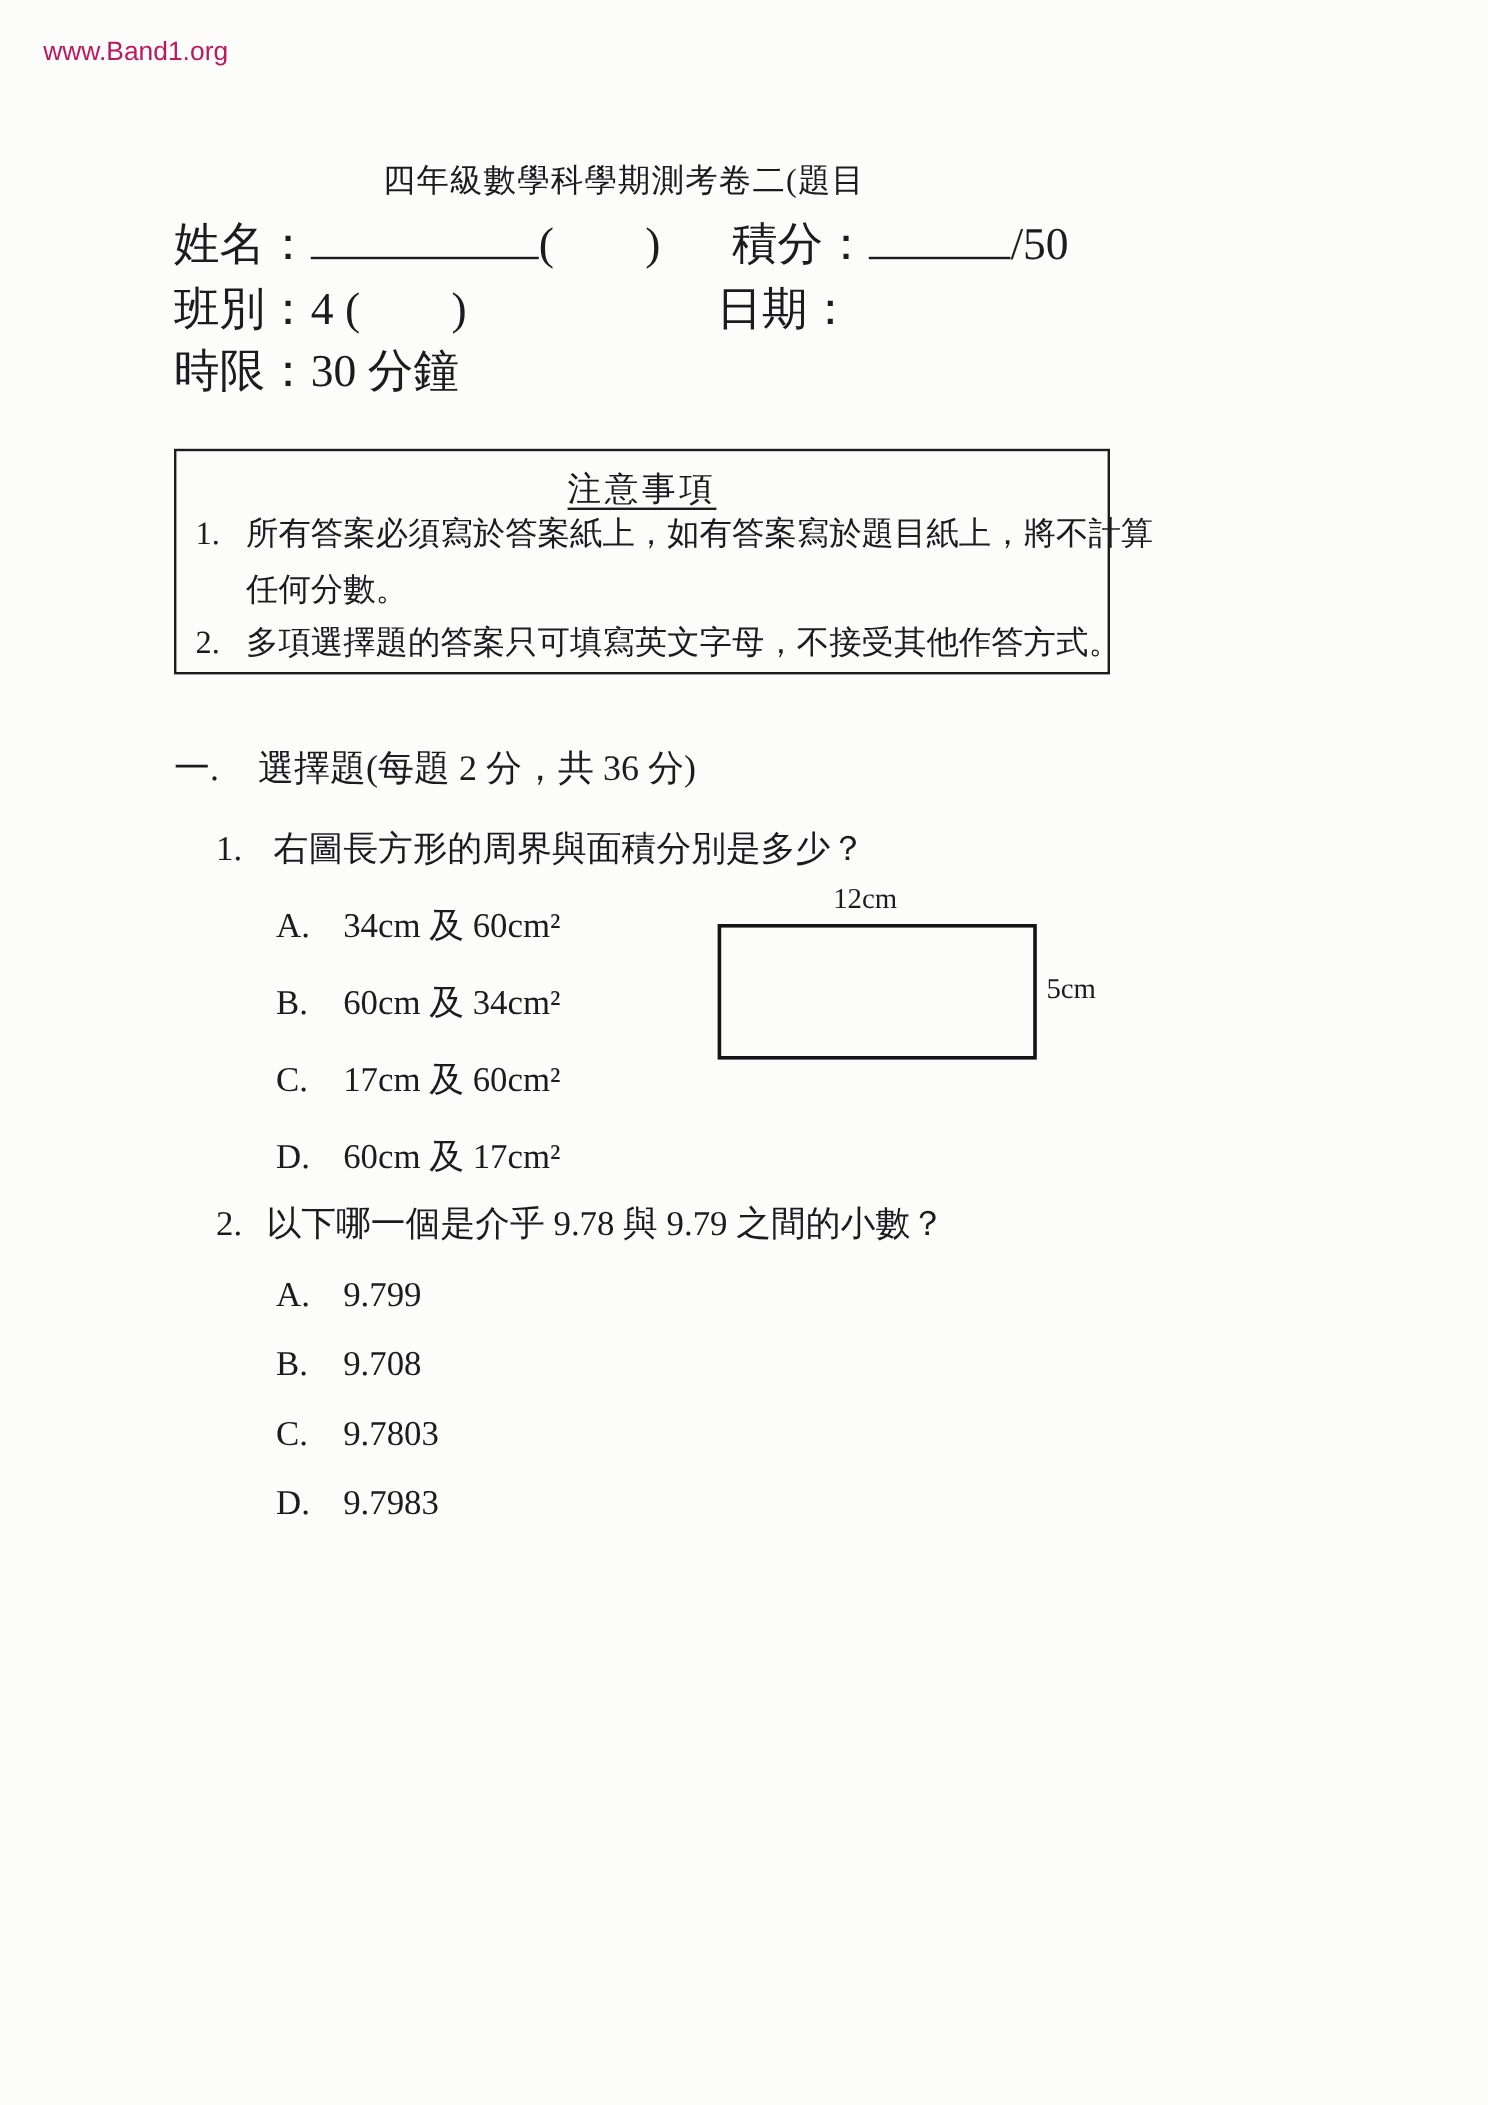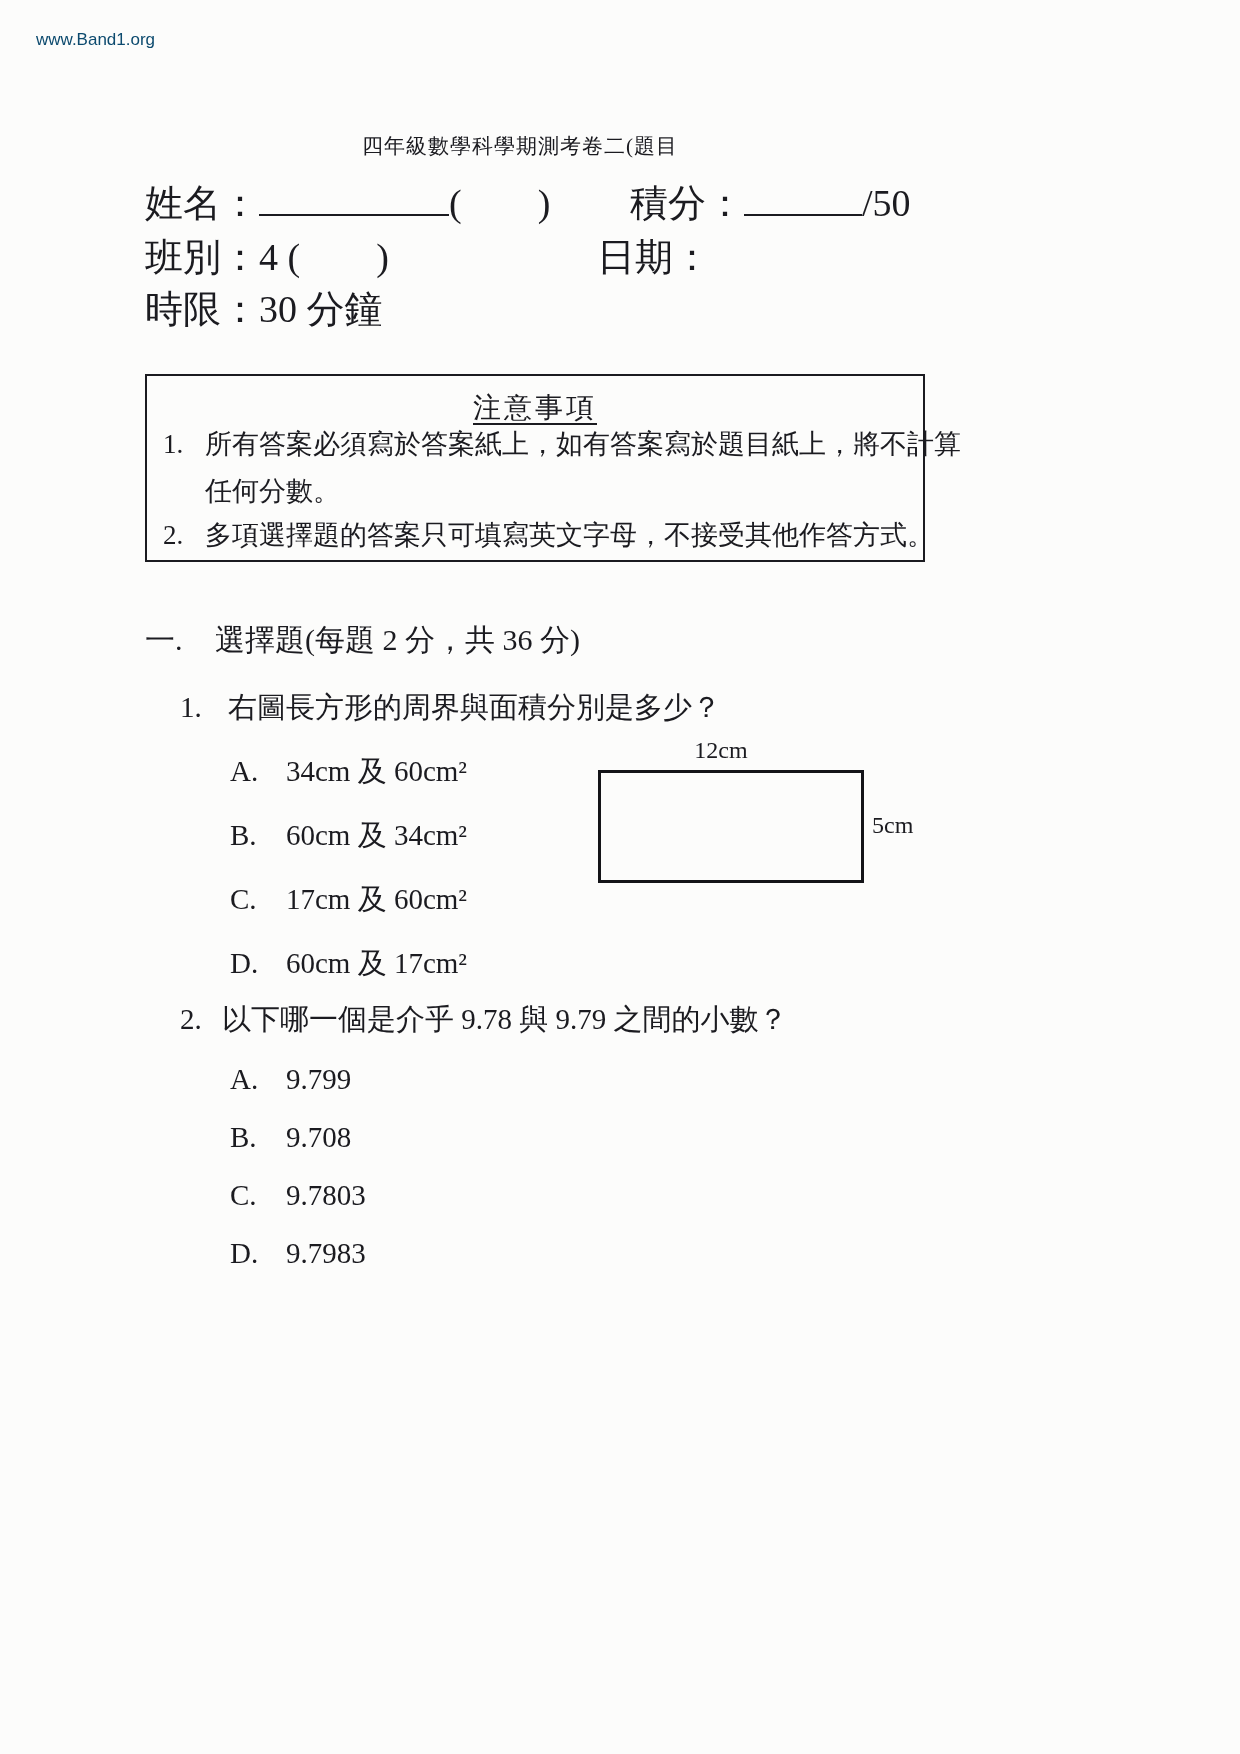--- a/index.html
+++ b/index.html
@@ -8,25 +8,25 @@
     width:1240px; height:1754px;
     margin:0 auto;
     background:#fcfcfb;
     font-family:"Liberation Serif","DejaVu Serif",serif;
     color:#1b1b20;
     overflow:hidden;
   }
   .watermark {
     position:absolute; left:36px; top:30px;
     font-family:"Liberation Sans","DejaVu Sans",sans-serif;
-    font-size:17px; color:#0c4a6e;
+    font-size:22px; color:#be185d;
   }
   .title {
     position:absolute; left:0; top:132px; width:1040px;
-    text-align:center; font-size:21px; letter-spacing:1px;
+    text-align:center; font-size:27px; letter-spacing:1px;
   }
   .hrow {
     position:absolute; display:flex; align-items:baseline;
     font-size:38px; white-space:pre;
   }
   .blank {
     display:inline-block;
     border-bottom:2px solid #1b1b20;
     height:2px;
   }
@@ -67,21 +67,21 @@
   <div class="watermark">www.Band1.org</div>
 
   <div class="title">四年級數學科學期測考卷二(題目</div>
 
   <div class="hrow" style="left:145px; top:178px;">
     <span>姓名：</span>
     <span class="blank" style="width:190px;"></span>
     <span>(　　)</span>
   </div>
 
-  <div class="hrow" style="left:630px; top:178px;">
+  <div class="hrow" style="left:610px; top:178px;">
     <span>積分：</span>
     <span class="blank" style="width:118px;"></span>
     <span>/50</span>
   </div>
 
   <div class="hrow" style="left:145px; top:232px;">
     <span>班別：4 (　　)</span>
   </div>
 
   <div class="hrow" style="left:597px; top:232px;text-align:center;">

